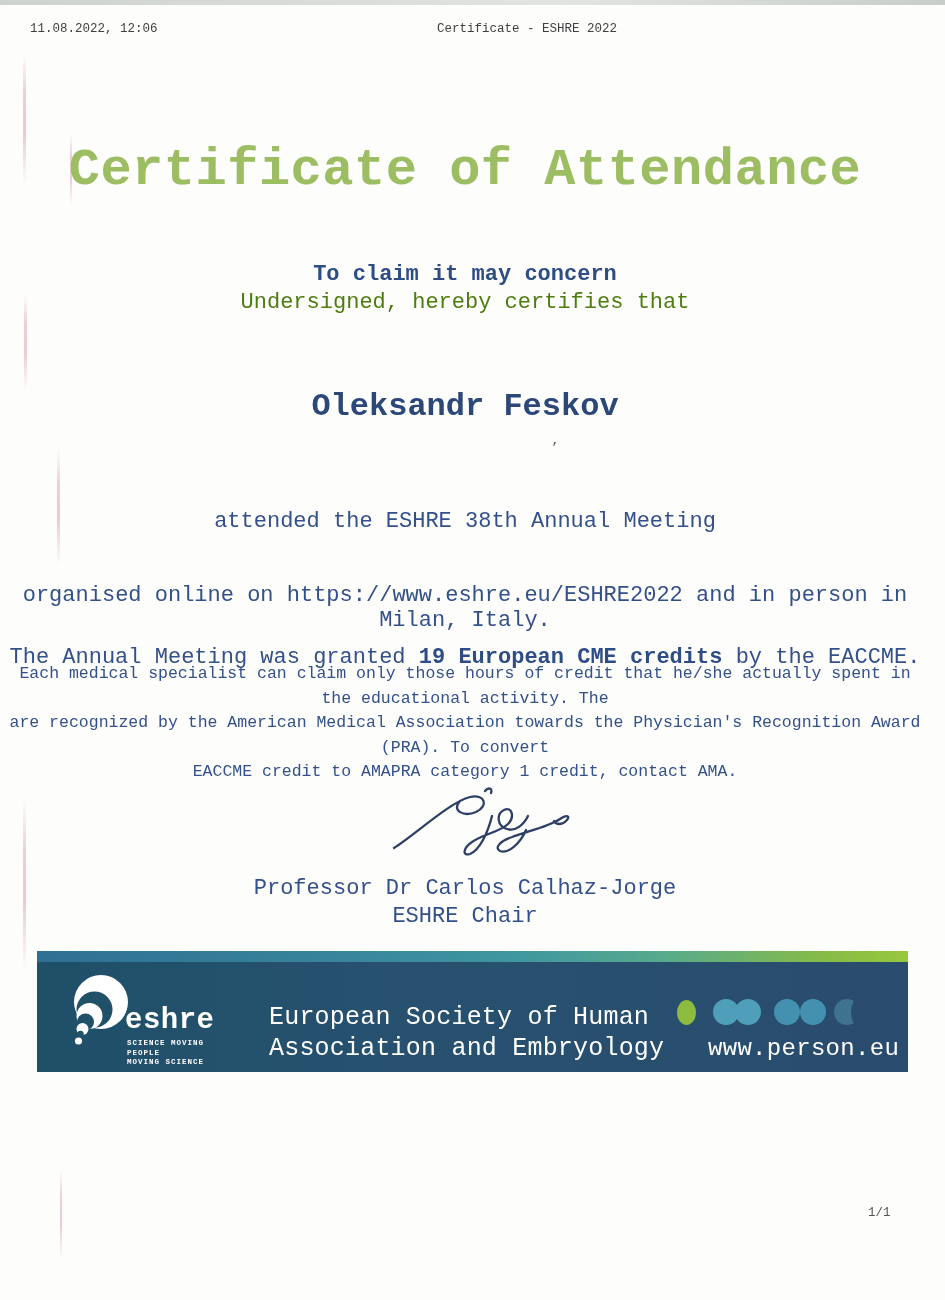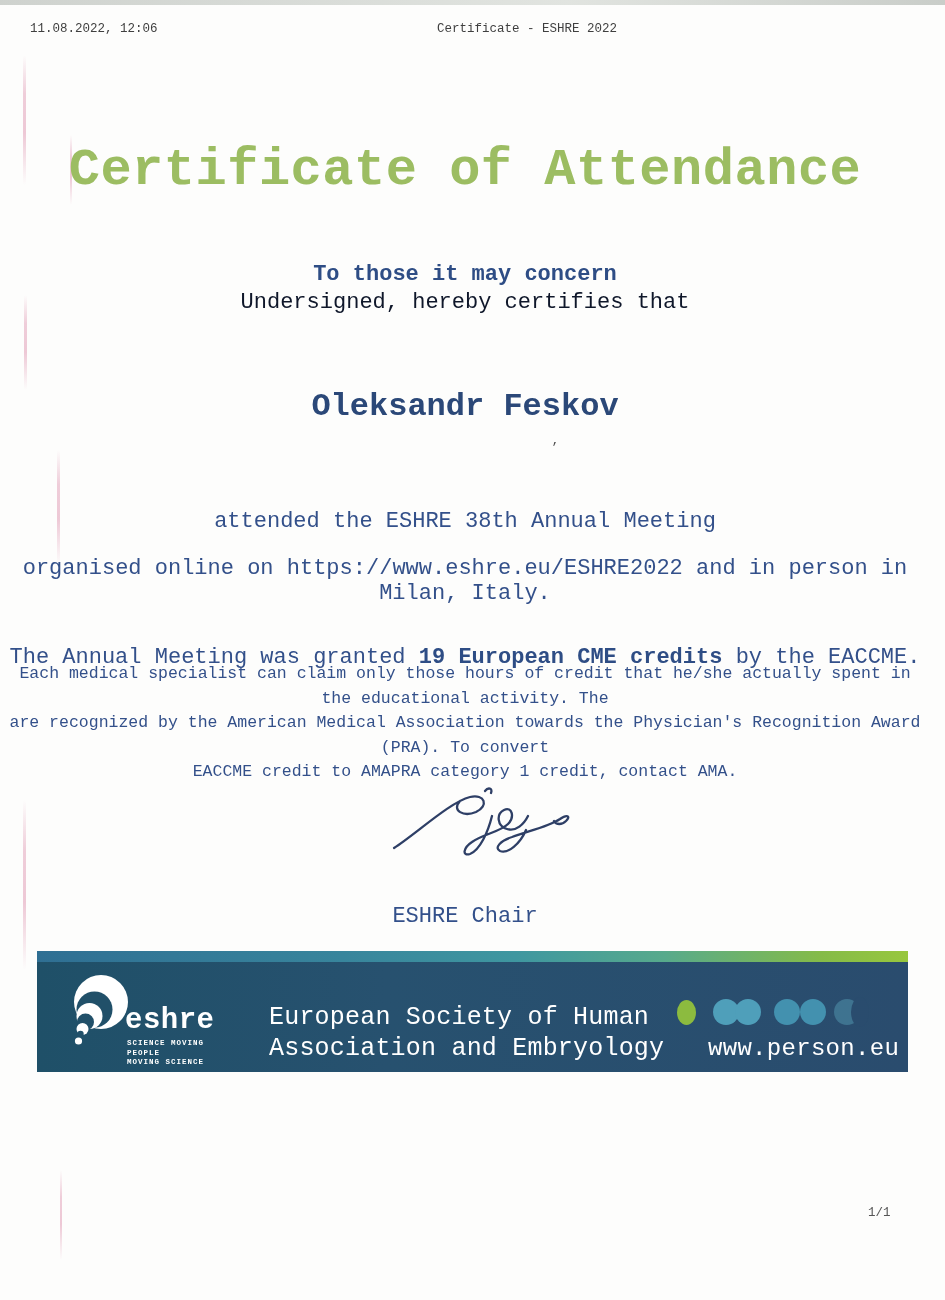--- a/index.html
+++ b/index.html
@@ -18,26 +18,26 @@
     background:linear-gradient(180deg, rgba(216,127,160,0), rgba(216,127,160,.38) 30%, rgba(216,127,160,.42) 60%, rgba(216,127,160,0)); }
 
   
   .print-header-ts { left:30px; top:22px; font-size:12.5px; color:#3f3f3f; }
   .print-header-title { left:527px; top:22px; transform:translateX(-50%); font-size:12.5px; color:#3f3f3f; white-space:nowrap; }
   .page-number { left:868px; top:1190px; font-size:12.5px; color:#555;margin-top:16px; }
 
   
   .cert-title { top:101px; font-size:52px; font-weight:bold; color:#9cbd62; letter-spacing:.5px;margin-top:40px; }
   .salutation { top:262px; font-size:22px; font-weight:bold; color:#2e4d85; }
-  .certify-line { top:290px; font-size:22px; color:#0f172a; }
+  .certify-line { top:290px; font-size:22px; color:#4d7c0f; }
   .attendee-name { top:388px; font-size:32px; font-weight:bold; color:#2b4878; }
   .tiny-mark { left:551px; top:441px; font-size:12px; color:#4a4a4a; }
   .attended-line { top:509px; font-size:22px; color:#33508a; }
   .date-range { top:537px; font-size:22px; font-weight:bold; color:#2e4d85; }
-  .location-line { top:556px; font-size:22px; color:#33508a; }
+  .location-line { top:583px; font-size:22px; color:#33508a; }
   .credits-line { top:616px; font-size:22px; color:#33508a;margin-top:29px; }
   .credits-line b { color:#2e4d85; }
   .disclaimer { top:662px; font-size:16.5px; line-height:24.6px; color:#33508a; }
 
   .signature-wrap { left:388px; top:786px; width:190px; height:72px; }
   .signatory-name { top:876px; font-size:22px; color:#33508a; }
   .signatory-title { top:904px; font-size:22px; color:#33508a; }
 
   
   .banner { left:37px; top:951px; width:871px; height:97px; }
@@ -72,21 +72,21 @@
   <div class="abs pink-streak" style="left:70px;top:135px;height:70px;width:2px;"></div>
   <div class="abs pink-streak" style="left:24px;top:295px;height:95px;"></div>
   <div class="abs pink-streak" style="left:57px;top:450px;height:115px;"></div>
   <div class="abs pink-streak" style="left:23px;top:800px;height:170px;"></div>
   <div class="abs pink-streak" style="left:60px;top:1170px;height:90px;width:2px;"></div>
 
   <div class="abs print-header-ts">11.08.2022, 12:06</div>
   <div class="abs print-header-title">Certificate - ESHRE 2022</div>
 
   <div class="abs centered cert-title">Certificate of Attendance</div>
-  <div class="abs centered salutation">To those it may concern</div>
+  <div class="abs centered salutation">To claim it may concern</div>
   <div class="abs centered certify-line">Undersigned, hereby certifies that</div>
   <div class="abs centered attendee-name">Oleksandr Feskov</div>
   <div class="abs tiny-mark">’</div>
   <div class="abs centered attended-line">attended the ESHRE 38th Annual Meeting</div>
   <div class="abs centered location-line">organised online on https://www.eshre.eu/ESHRE2022 and in person in Milan, Italy.</div>
 
   <div class="abs centered credits-line"><span>The Annual Meeting was granted </span><b>19 European CME credits</b><span> by the EACCME.</span></div>
 
   <div class="abs centered disclaimer">
     <div>Each medical specialist can claim only those hours of credit that he/she actually spent in the educational activity. The</div>
@@ -98,20 +98,21 @@
     <svg width="190" height="72" viewBox="0 0 190 72">
       <g fill="none" stroke="#2e3f66" stroke-width="2.3" stroke-linecap="round">
         <path d="M6,62 C28,48 62,16 82,11 C97,7.5 101,20 88,26 C76,31 63,25 72,15"></path>
         <path d="M97,5 C100,1 105,2 103,7"></path>
         <path d="M104,30 C100,46 92,64 82,68 C74,70.5 75,62 84,56 C95,48 112,46 120,38 C127,31 124,20 116,24 C108,28 109,40 119,43 C128,46 136,38 140,30"></path>
         <path d="M138,44 C132,58 120,68 112,65 C106,62 112,55 124,51 C140,45 160,41 172,33 C179,28 183,30 178,35 C174,39 168,39 166,35"></path>
       </g>
     </svg>
   </div>
 
+  <div class="abs centered signatory-name">Professor Dr Carlos Calhaz-Jorge</div>
   <div class="abs centered signatory-title">ESHRE Chair</div>
 
   <div class="abs banner">
     <div class="abs banner-strip"></div>
     <div class="abs banner-main">
 
       <svg class="abs" style="left:31px;top:13px;" width="60" height="84" viewBox="0 0 60 84">
         <circle cx="33" cy="27" r="27" fill="#ffffff"></circle>
         <circle cx="26.5" cy="34.5" r="18" fill="#215069"></circle>
         <circle cx="21.5" cy="41" r="13" fill="#ffffff"></circle>

